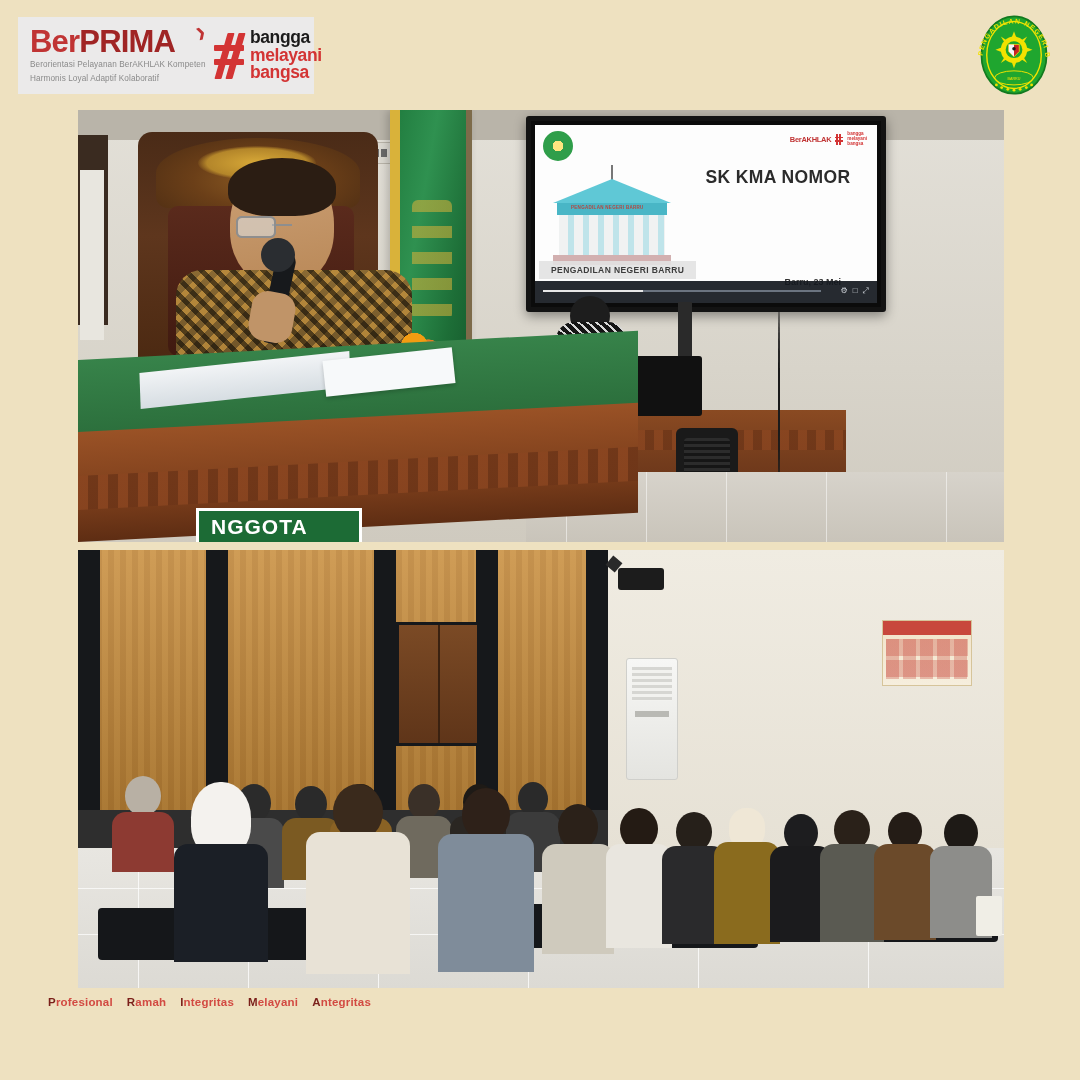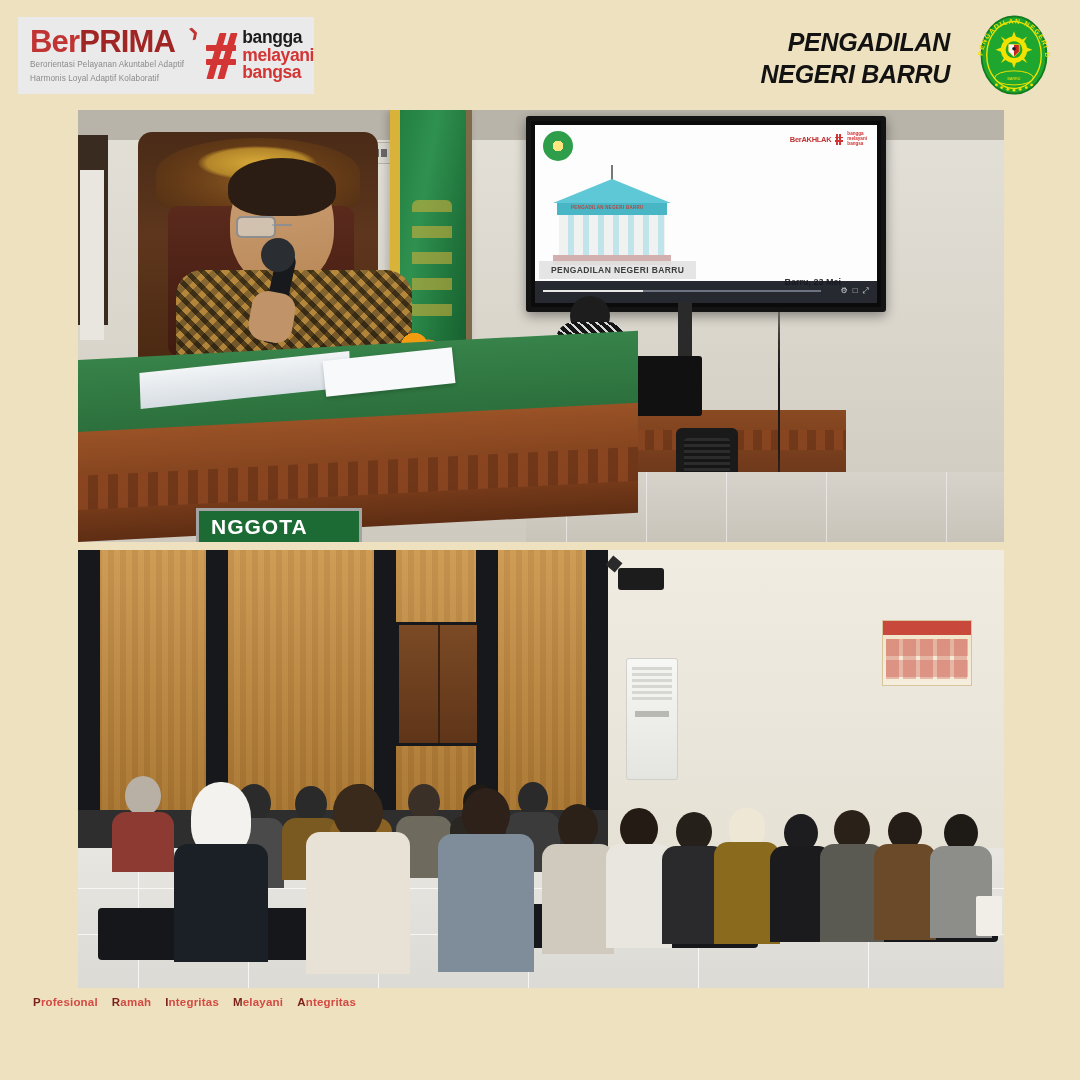--- a/index.html
+++ b/index.html
@@ -110,21 +110,21 @@
     background:linear-gradient(180deg,#9a5226 0%,#7d3f1c 60%,#5e2d13 100%);
     transform:skewY(-3deg);transform-origin:left top;}
   .bench-carve{position:absolute;left:0;top:366px;width:560px;height:34px;
     background:repeating-linear-gradient(90deg,#8a4520 0 10px,#6d3518 10px 20px);
     opacity:.85;transform:skewY(-3deg);transform-origin:left top;}
   .papers{position:absolute;left:62px;top:252px;width:210px;height:36px;
     background:linear-gradient(180deg,#f2f4f6 0%,#d6dde2 100%);transform:skewY(-4deg) rotate(-2deg);}
   .papers2{position:absolute;left:246px;top:244px;width:130px;height:36px;
     background:#f7f9fa;transform:rotate(-6deg);box-shadow:0 2px 4px rgba(0,0,0,.2);}
   .nameplate{position:absolute;left:118px;top:398px;width:160px;height:34px;
-    background:#1c6b35;border:3px solid #a3a3a3;}
+    background:#1c6b35;border:3px solid #ffffff;}
   .nameplate b{position:absolute;left:12px;top:4px;color:#fff;font-size:21px;font-weight:bold;letter-spacing:1px;}
   .flower{position:absolute;left:318px;top:222px;width:46px;height:36px;
     background:radial-gradient(circle at 40% 40%,#f39c12 0 38%,transparent 39%),
                radial-gradient(circle at 70% 60%,#e67e22 0 36%,transparent 37%);}
   
   #tv{position:absolute;left:448px;top:6px;width:350px;height:186px;
       background:#0b0b0b;border:5px solid #131313;border-radius:3px;box-shadow:0 4px 12px rgba(0,0,0,.4);}
   #tv-screen{position:absolute;inset:4px;background:#fdfdfd;overflow:hidden;}
   #slide-logo{position:absolute;left:8px;top:6px;width:26px;height:26px;border-radius:50%;
       background:radial-gradient(circle,#ffe680 0 28%,#2f9e4a 29% 100%);border:2px solid #2f9e4a;}
@@ -201,58 +201,54 @@
   .tile-h{position:absolute;left:0;right:0;height:1px;background:rgba(255,255,255,.7);}
   .att{position:absolute;bottom:0;}
   .att .hd{position:absolute;left:50%;transform:translateX(-50%);border-radius:50%;}
   .att .bd{position:absolute;left:0;right:0;bottom:0;border-radius:14px 14px 0 0;}
   .chairrow{position:absolute;bottom:28px;height:52px;background:#15171a;border-radius:4px;}
   
   #footer{position:absolute;left:0;bottom:0;width:1080px;height:92px;}
   #prima{position:absolute;left:30px;top:4px;}
   #prima-word{font-size:46px;font-weight:bold;color:#111;letter-spacing:14px;
     font-family:"Liberation Serif",serif;text-shadow:3px 3px 0 rgba(0,0,0,.22);}
-  #prima-sub{display:flex;gap:14px;margin-top:4px;margin-left:3px;}
+  #prima-sub{display:flex;gap:14px;margin-top:4px;margin-left:18px;}
   #prima-sub span{font-size:11.5px;font-weight:bold;color:#d24a42;letter-spacing:.2px;}
   #prima-sub span i{color:#7a1f1a;font-style:normal;}
 </style>
 </head>
 <body>
 
 <div id="header">
 
   <div id="berakhlak-box">
     <div id="berakhlak-logo">
       <div class="ber-word">
         <span>Ber</span><span class="dark">PRIMA</span>
         <span class="ber-arrow">›</span>
       </div>
-      <div class="ber-tag">Berorientasi Pelayanan Akuntabel Adaptif</div>
+      <div class="ber-tag">Berorientasi Pelayanan BerAKHLAK Kompeten</div>
       <div class="ber-tag">Harmonis Loyal Adaptif Kolaboratif</div>
     </div>
 
     <div id="bangga">
       <div id="bangga-mark">
         <span class="bm-v1"></span>
           <span class="bm-v2"></span>
         <span class="bm-h1"></span>
           <span class="bm-h2"></span>
       </div>
       <div id="bangga-text">
         <div class="bt-black">bangga</div>
         <div class="bt-red">melayani</div>
         <div class="bt-red">bangsa</div>
       </div>
     </div>
   </div>
 
-  <div id="court-title">
-    <div>PENGADILAN</div>
-    <div>NEGERI BARRU</div>
-  </div>
 
   <svg id="court-seal" viewBox="0 0 100 100">
     <defs>
         <path id="arcTop" d="M 14,56 A 36,42 0 0 1 86,56"></path>
       </defs>
     <ellipse cx="50" cy="50" rx="37" ry="44" fill="#1fa62f" stroke="#127a1f" stroke-width="2"></ellipse>
     <ellipse cx="50" cy="50" rx="31" ry="38" fill="none" stroke="#f2e200" stroke-width="1.6"></ellipse>
     <text font-size="7.6" font-weight="bold" fill="#f2e200" font-family="Liberation Sans, sans-serif" letter-spacing="1.4">
       <textPath href="#arcTop" startOffset="4%">PENGADILAN NEGERI BARRU</textPath>
     </text>
@@ -340,20 +336,21 @@
       <div id="slide-building">
         <div class="bld-flag"></div>
         <div class="bld-roof"></div>
         <div class="bld-band"></div>
         <div class="bld-txt">PENGADILAN NEGERI BARRU</div>
         <div class="bld-cols"></div>
         <div class="bld-base"></div>
       </div>
 
       <div id="slide-title">
+        <div>SK KMA NOMOR</div>
       </div>
 
       <div id="slide-caption">PENGADILAN NEGERI BARRU</div>
       <div id="slide-date">Barru, 23 Mei</div>
 
       <div id="tv-bar">
         <div class="prog">
             <i></i>
           </div>
         <div id="tv-icons">

